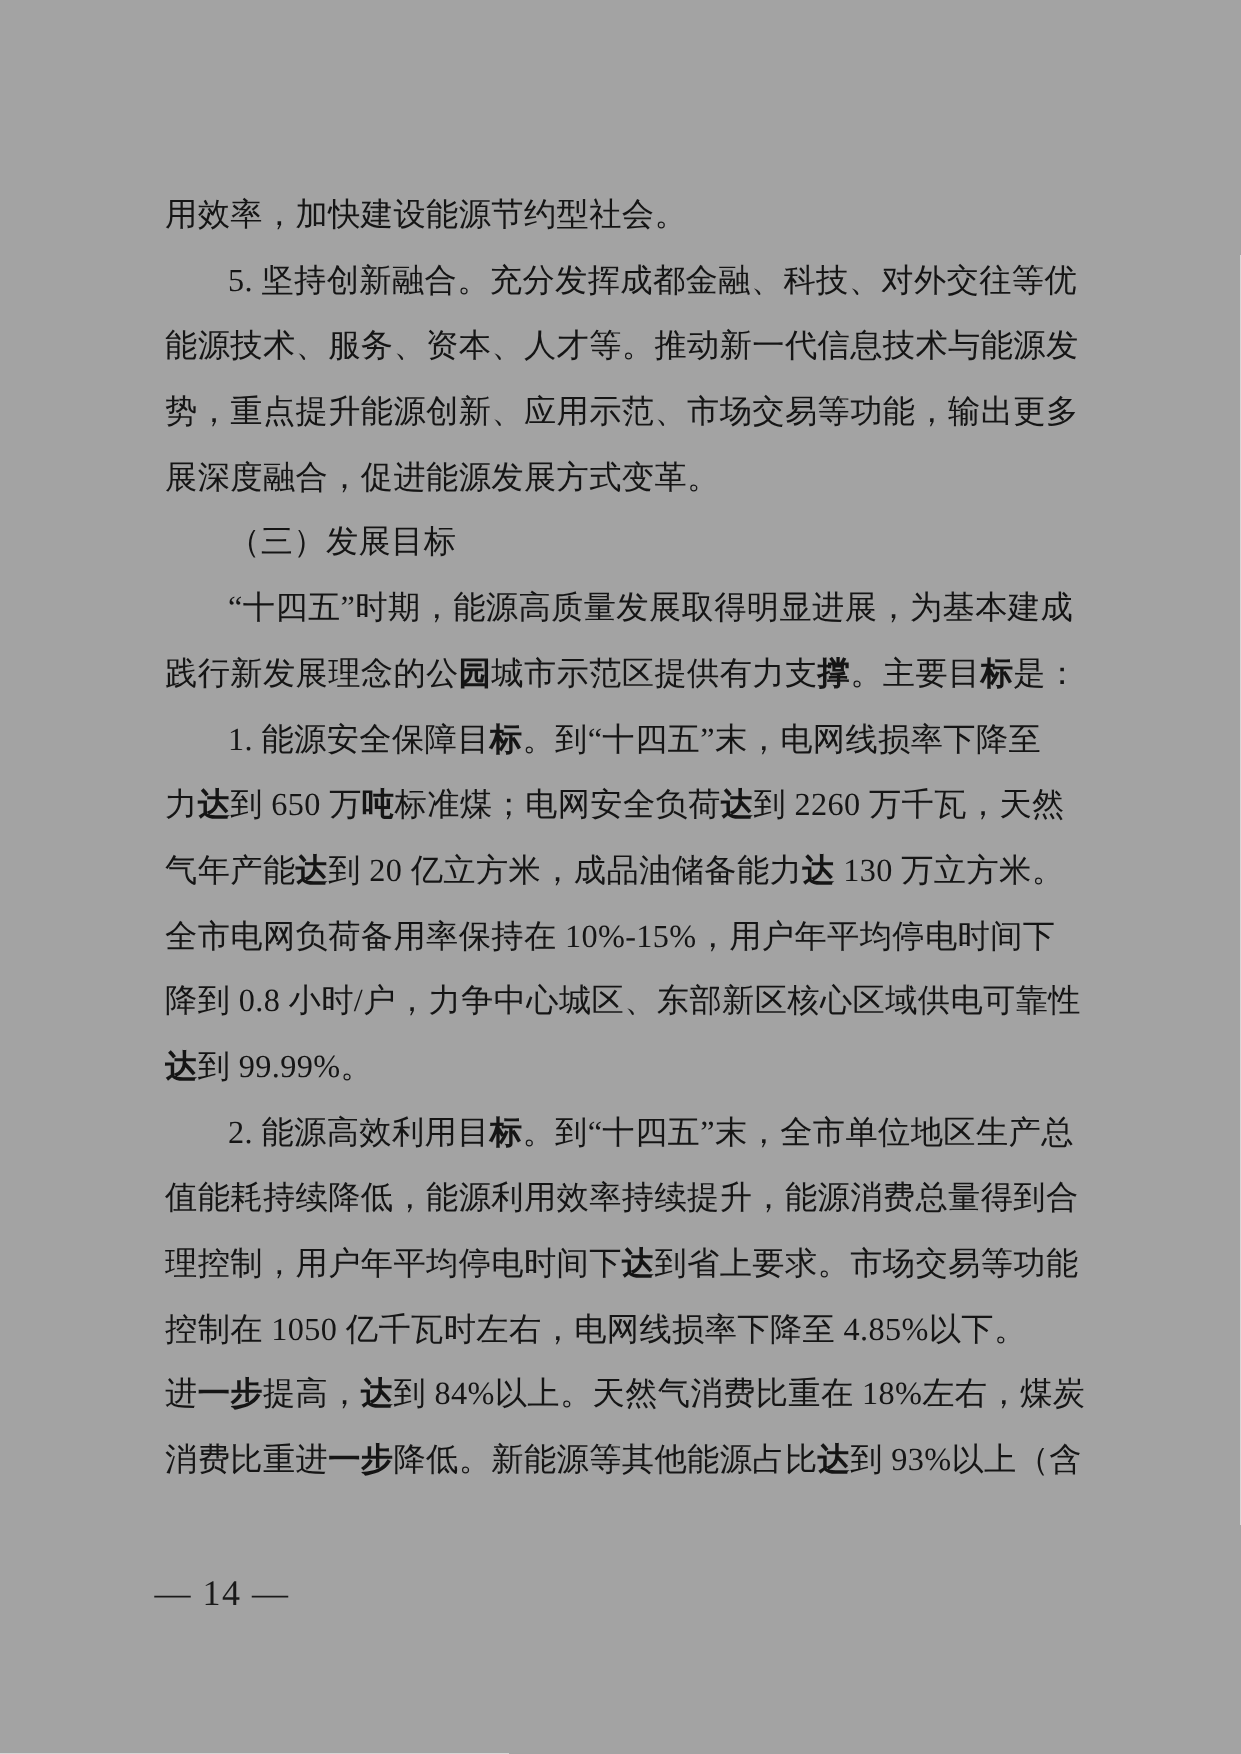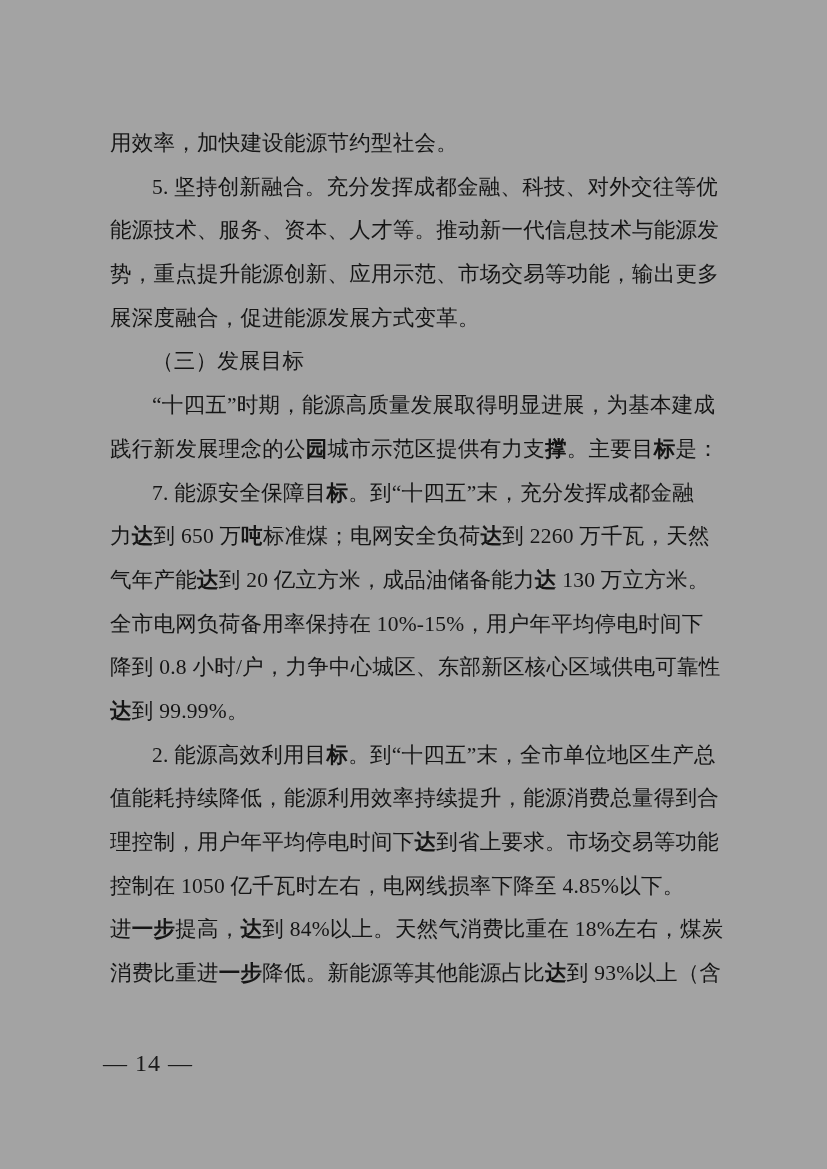--- a/index.html
+++ b/index.html
@@ -52,21 +52,21 @@
   <div class="content">
 
   <div class="line"><span class="seg">用效率，加快建设能源节约型社会。</span></div>
       <div class="line indent"><span class="seg">5. 坚持创新融合。充分发挥成都金融、科技、对外交往等优</span></div>
       <div class="line"><span class="seg">能源技术、服务、资本、人才等。推动新一代信息技术与能源发</span></div>
       <div class="line"><span class="seg">势，重点提升能源创新、应用示范、市场交易等功能，输出更多</span></div>
       <div class="line"><span class="seg">展深度融合，促进能源发展方式变革。</span></div>
       <div class="line indent"><span class="seg">（三）发展目标</span></div>
       <div class="line indent"><span class="seg">“十四五”时期，能源高质量发展取得明显进展，为基本建成</span></div>
       <div class="line"><span class="seg">践行新发展理念的公</span><span class="seg bold">园</span><span class="seg">城市示范区提供有力支</span><span class="seg bold">撑</span><span class="seg">。主要目</span><span class="seg bold">标</span><span class="seg">是：</span></div>
-      <div class="line indent"><span class="seg">7. 能源安全保障目</span><span class="seg bold">标</span><span class="seg">。到“十四五”末，充分发挥成都金融</span></div>
+      <div class="line indent"><span class="seg">1. 能源安全保障目</span><span class="seg bold">标</span><span class="seg">。到“十四五”末，电网线损率下降至</span></div>
       <div class="line"><span class="seg">力</span><span class="seg bold">达</span><span class="seg">到 650 万</span><span class="seg bold">吨</span><span class="seg">标准煤；电网安全负荷</span><span class="seg bold">达</span><span class="seg">到 2260 万千瓦，天然</span></div>
       <div class="line"><span class="seg">气年产能</span><span class="seg bold">达</span><span class="seg">到 20 亿立方米，成品油储备能力</span><span class="seg bold">达</span><span class="seg"> 130 万立方米。</span></div>
       <div class="line"><span class="seg">全市电网负荷备用率保持在 10%-15%，用户年平均停电时间下</span></div>
       <div class="line"><span class="seg">降到 0.8 小时/户，力争中心城区、东部新区核心区域供电可靠性</span></div>
       <div class="line"><span class="seg bold">达</span><span class="seg">到 99.99%。</span></div>
       <div class="line indent"><span class="seg">2. 能源高效利用目</span><span class="seg bold">标</span><span class="seg">。到“十四五”末，全市单位地区生产总</span></div>
       <div class="line"><span class="seg">值能耗持续降低，能源利用效率持续提升，能源消费总量得到合</span></div>
       <div class="line"><span class="seg">理控制，用户年平均停电时间下</span><span class="seg bold">达</span><span class="seg">到省上要求。市场交易等功能</span></div>
       <div class="line"><span class="seg">控制在 1050 亿千瓦时左右，电网线损率下降至 4.85%以下。</span></div>
       <div class="line"><span class="seg">进</span><span class="seg bold">一步</span><span class="seg">提高，</span><span class="seg bold">达</span><span class="seg">到 84%以上。天然气消费比重在 18%左右，煤炭</span></div>

